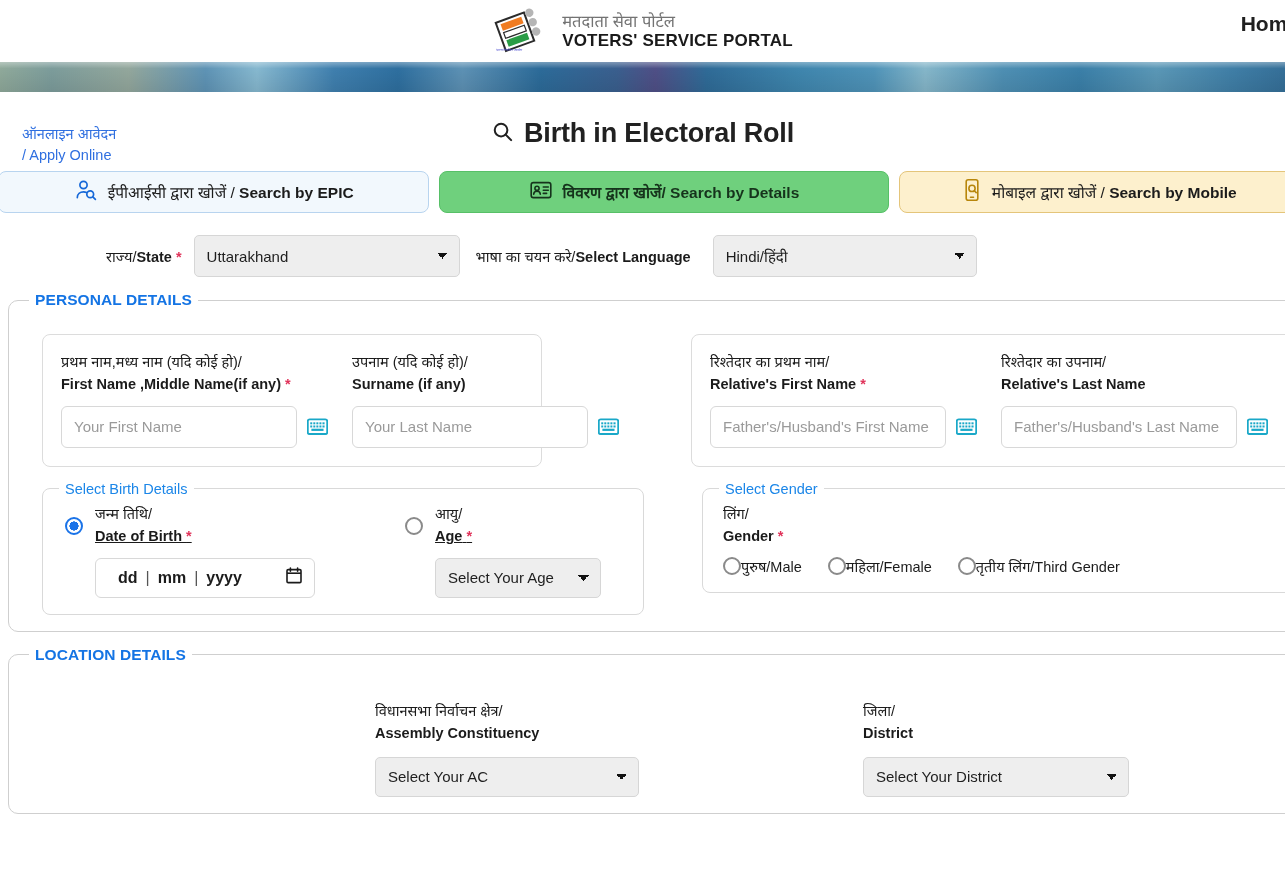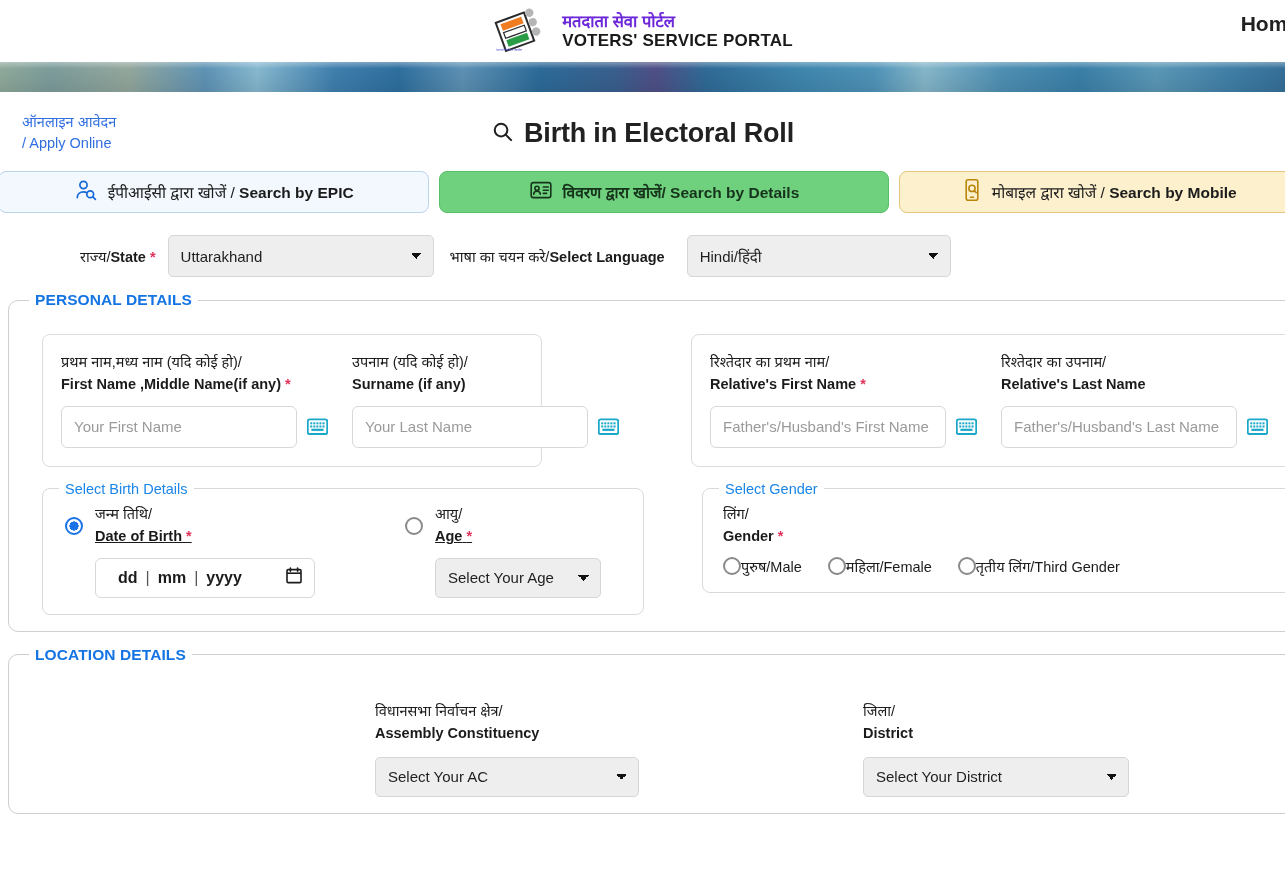--- a/index.html
+++ b/index.html
@@ -26,22 +26,22 @@
     align-items: center;
     gap: 14px;
   }
   .logo-wrap {
     width: 56px; height: 48px;
     display: flex; align-items: center; justify-content: center;
   }
   .brand-text { line-height: 1.12; }
   .brand-hi {
     font-size: 16.5px;
-    color: #6d28d9;
-    font-weight: 700;
+    color: #737373;
+    font-weight: 400;
   }
   .brand-en {
     font-size: 17px;
     font-weight: bold;
     color: #1a1a1a;
     letter-spacing: .2px;
   }
   .header-nav {
     position: absolute;
     right: -14px;
@@ -71,21 +71,21 @@
   .banner-strip:after {
     content: "";
     position: absolute; inset: 0;
     background: linear-gradient(180deg, rgba(255,255,255,.35) 0%, rgba(255,255,255,0) 22%, rgba(0,0,0,.08) 100%);
   }
 
   
   .apply-online {
     position: absolute;
     left: 22px;
-    top: 112px;
+    top: 124px;
     font-size: 14.5px;
     color: #2f6fe0;
     line-height: 1.45;
     cursor: pointer;
   }
 
   
   .page-title-row {
     margin-top: 26px;
     display: flex;
@@ -141,21 +141,21 @@
     background: #fdf0cd;
     border: 1px solid #e4c57a;
     color: #1b1b1b;
   }
 
   
   .top-selects {
     margin-top: 22px;
     display: flex;
     align-items: center;
-    padding-left: 80px;
+    padding-left: 106px;
     gap: 0;
   }
   .lbl {
     font-size: 14.5px;
     color: #1b1b1b;
   }
   .lbl b { font-weight: bold; }
   .req { color: #e0335a; font-weight: bold; }
 
   select.ctrl {

